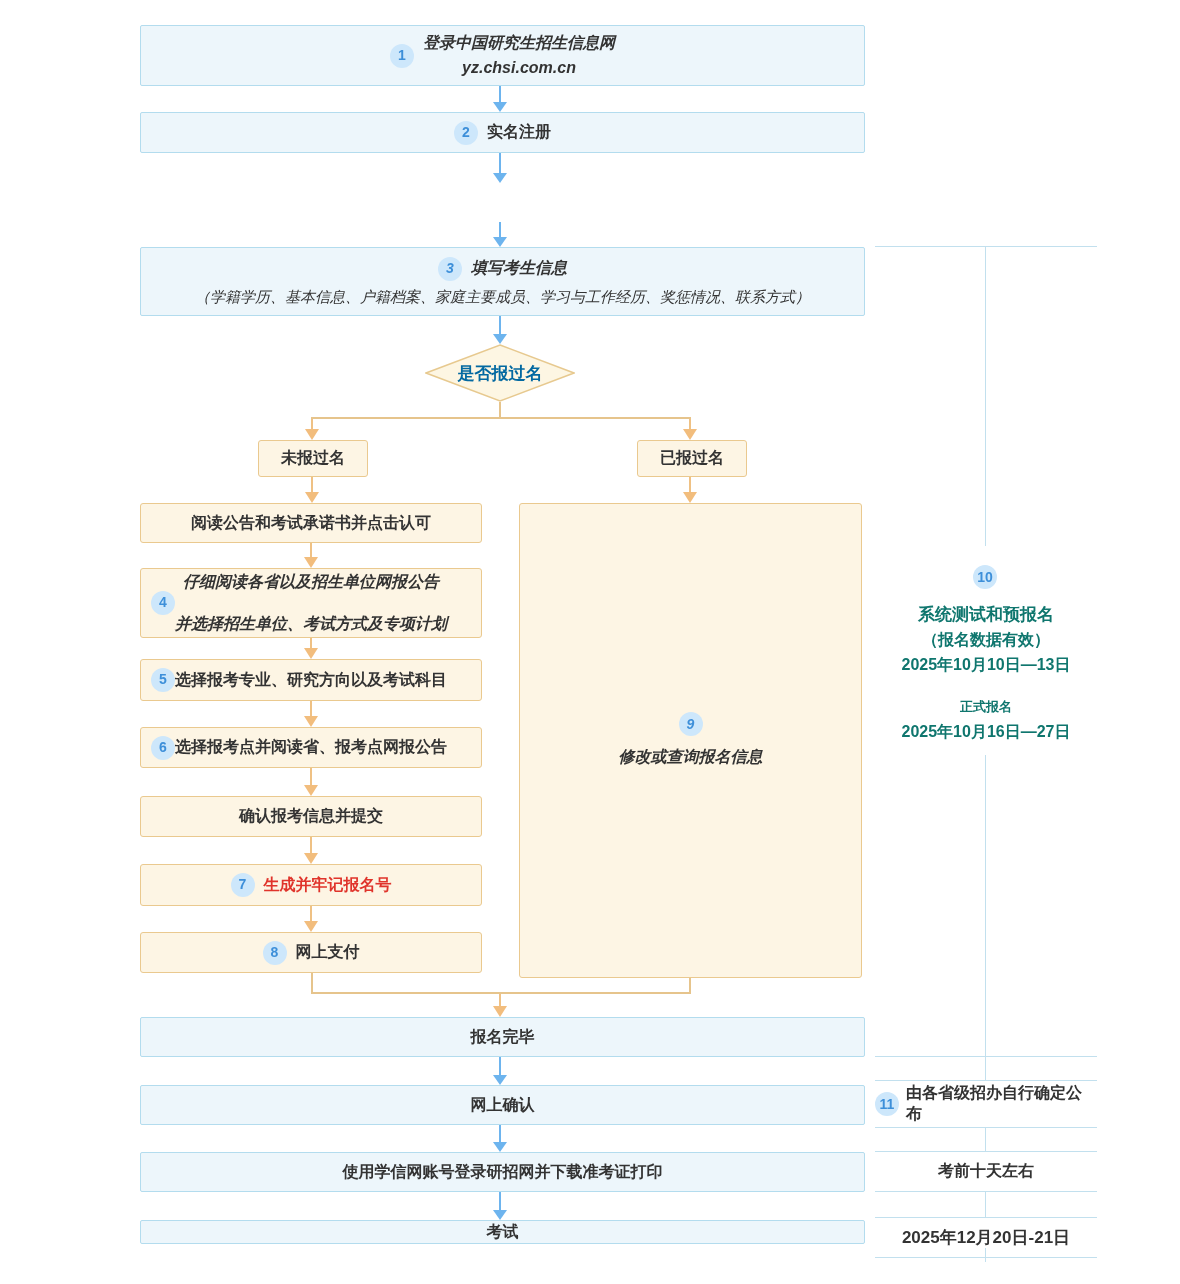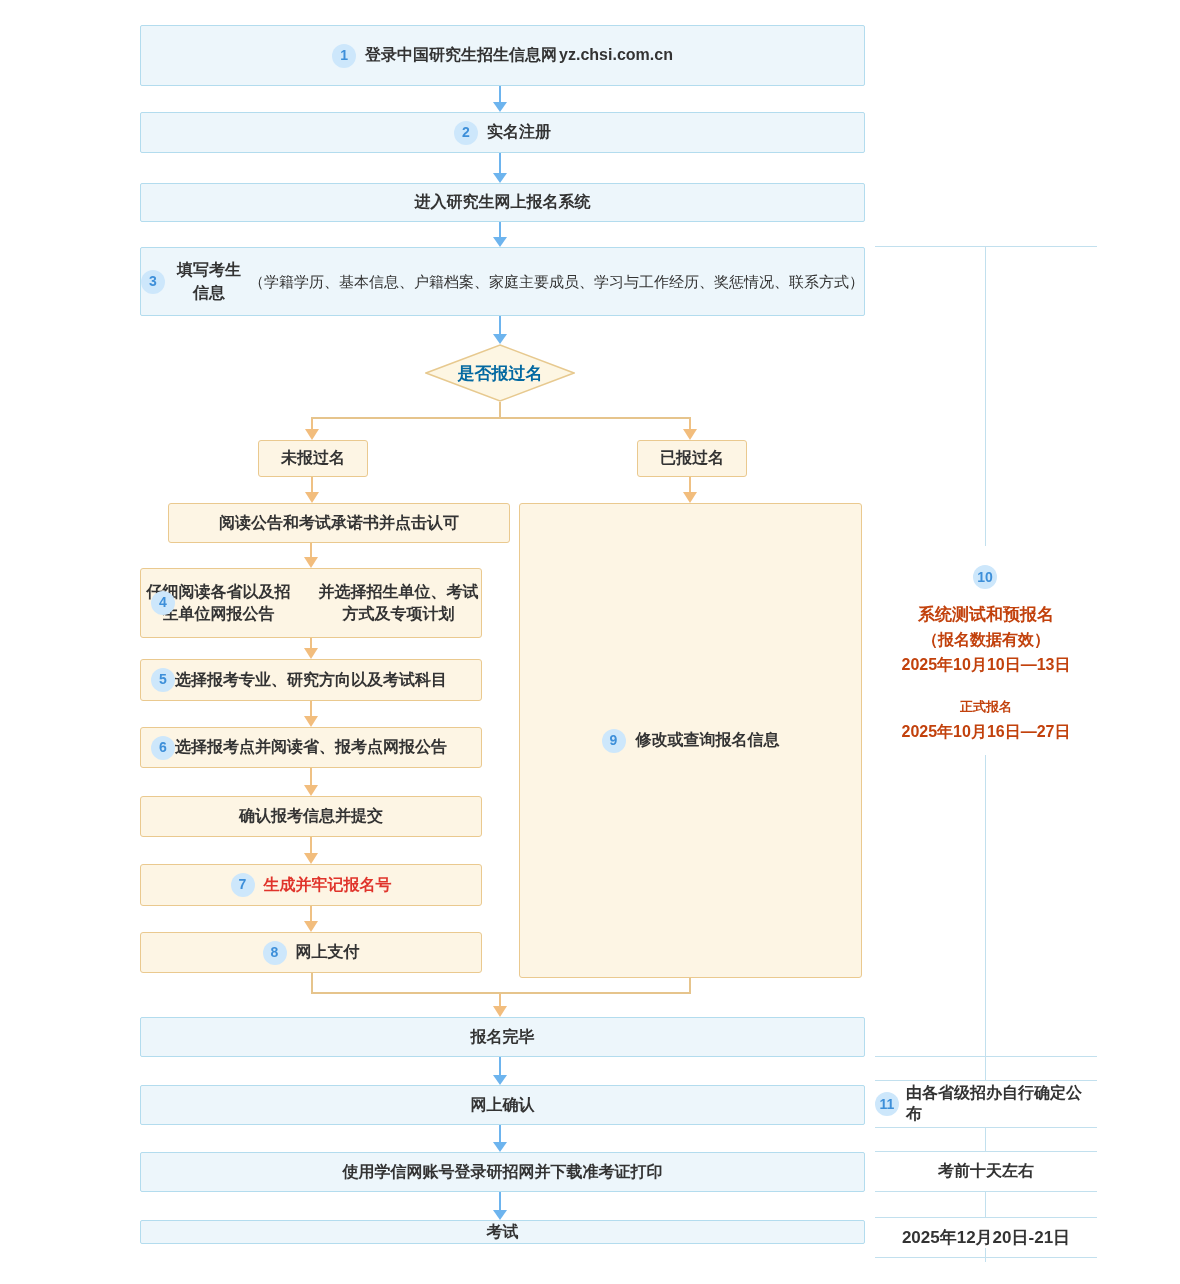--- a/index.html
+++ b/index.html
@@ -7,35 +7,35 @@
          font-family:"Liberation Sans","DejaVu Sans",sans-serif;color:#333;}
   .box{position:absolute;box-sizing:border-box;display:flex;align-items:center;justify-content:center;
        text-align:center;font-size:16px;font-weight:600;color:#333;line-height:1.4;}
   .blue{background:#edf6fb;border:1px solid #b3dcee;border-radius:2px;}
   .orange{background:#fdf5e4;border:1px solid #eac98f;border-radius:3px;}
   .badge{display:inline-flex;align-items:center;justify-content:center;flex:none;
          width:24px;height:24px;border-radius:50%;background:#cde7fb;color:#3d8fd9;
          font-size:14px;font-weight:600;}
   .badge-abs{position:absolute;left:10px;top:50%;transform:translateY(-50%);}
   .inline-row{display:flex;align-items:center;justify-content:center;gap:9px;}
-  .col{display:flex;flex-direction:row;align-items:center;justify-content:center;gap:3px;}
+  .col{display:flex;flex-direction:column;align-items:center;justify-content:center;gap:3px;font-style:italic;}
   .arrow{position:absolute;width:16px;transform:translateX(-50%);}
   .arrow .stem{position:absolute;left:50%;top:0;bottom:8px;width:2px;transform:translateX(-50%);}
   .arrow .head{position:absolute;left:50%;bottom:0;transform:translateX(-50%);width:0;height:0;
                border-left:7px solid transparent;border-right:7px solid transparent;}
   .arrow.blue-a .stem{background:#6db4ee;}
   .arrow.blue-a .head{border-top:10px solid #6db4ee;}
   .arrow.orange-a .stem{background:#efc184;}
   .arrow.orange-a .head{border-top:11px solid #f2bd7d;}
   .oline{position:absolute;background:#e6c48c;}
   .sline{position:absolute;background:#c2e0ee;}
   .diamond-label{position:absolute;left:0;top:0;width:100%;height:100%;display:flex;
                  align-items:center;justify-content:center;font-size:17px;font-weight:700;color:#0369a1;}
   .red-label{color:#e0342b;font-weight:700;}
-  .side-text{position:absolute;left:875px;width:222px;text-align:center;color:#c2410c;}
+  .side-text{position:absolute;left:875px;width:222px;text-align:center;color:#0f766e;}
   .side-row{position:absolute;left:875px;width:222px;display:flex;align-items:center;
             justify-content:center;gap:7px;font-size:16px;font-weight:600;color:#333;}
   .detail-line{font-size:15px;font-weight:500;white-space:nowrap;}
 </style>
 </head>
 <body>
 
 <div id="stage">
 
   <div class="box blue" style="left:140px;top:25px;width:725px;height:61px;">
@@ -56,23 +56,20 @@
     <div class="inline-row">
       <span class="badge">2</span>
       <span>实名注册</span>
     </div>
   </div>
   <div class="arrow blue-a" style="left:500px;top:153px;height:30px;">
       <span class="stem"></span>
       <span class="head"></span>
     </div>
 
-  <div class="box blue" style="left:140px;top:183px;width:725px;height:39px;">
-    <span>进入研究生网上报名系统</span>
-  </div>
   <div class="arrow blue-a" style="left:500px;top:222px;height:25px;">
       <span class="stem"></span>
       <span class="head"></span>
     </div>
 
   <div class="box blue" style="left:140px;top:247px;width:725px;height:69px;">
     <div class="col" style="gap:5px;">
       <span class="inline-row">
         <span class="badge">3</span>
         <span>填写考生信息</span>
@@ -111,21 +108,21 @@
   </div>
   <div class="arrow orange-a" style="left:312px;top:477px;height:26px;">
       <span class="stem"></span>
       <span class="head"></span>
     </div>
   <div class="arrow orange-a" style="left:690px;top:477px;height:26px;">
       <span class="stem"></span>
       <span class="head"></span>
     </div>
 
-  <div class="box orange" style="left:140px;top:503px;width:342px;height:40px;margin-left:28px;">
+  <div class="box orange" style="left:140px;top:503px;width:342px;height:40px;">
     <span>阅读公告和考试承诺书并点击认可</span>
   </div>
   <div class="arrow orange-a" style="left:311px;top:543px;height:25px;">
       <span class="stem"></span>
       <span class="head"></span>
     </div>
 
   <div class="box orange" style="left:140px;top:568px;width:342px;height:70px;">
     <span class="badge badge-abs">4</span>
     <div class="col" style="gap:20px;">

